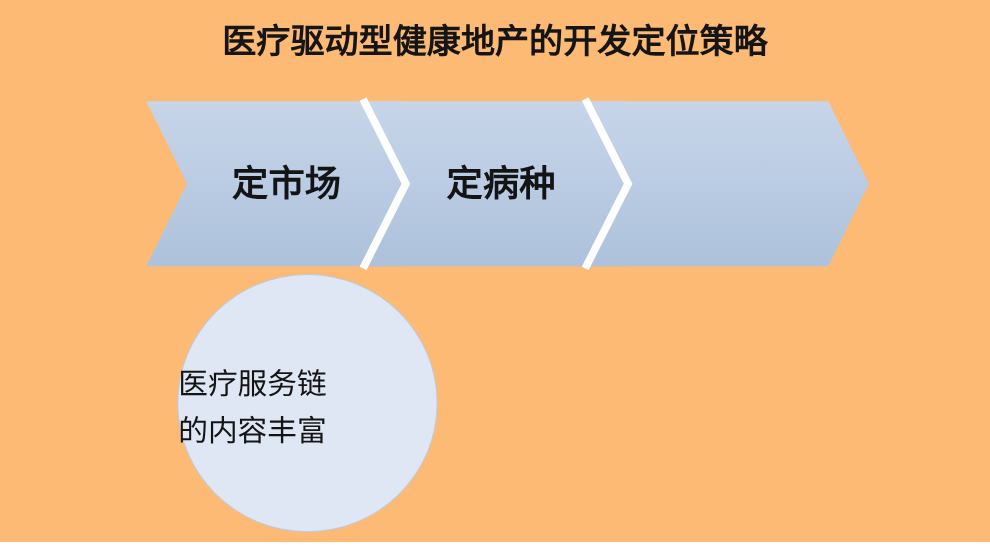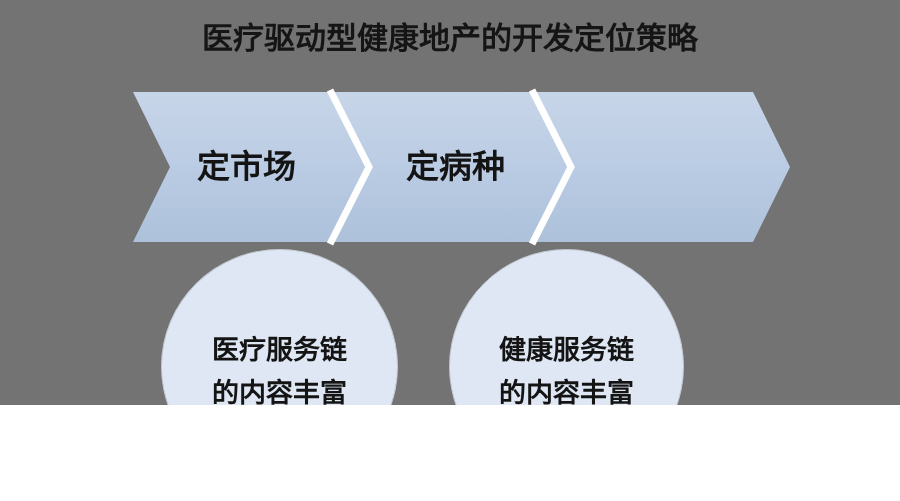--- a/index.html
+++ b/index.html
@@ -7,22 +7,22 @@
     margin: 0;
     padding: 0;
     background: #ffffff;
   }
   body {
     font-family: "DejaVu Sans", "Liberation Sans", sans-serif;
   }
   #slide {
     position: relative;
     width: 900px;
-    height: 405px;
-    background: #737373;
+    height: 493px;
+    background: #fdba74;
     overflow: hidden;
   }
 
   
   #title {
     position: absolute;
     left: 0;
     top: 18px;
     width: 900px;
     text-align: center;
@@ -47,21 +47,21 @@
     display: block;
   }
   .chev-label {
     position: absolute;
     font-size: 33px;
     line-height: 33px;
     font-weight: 700;
     color: #141414;
     white-space: nowrap;
   }
-  #chev-label-0 { left: 197px; top: 150px; }
+  #chev-label-0 { left: 211px; top: 150px; }
   #chev-label-1 { left: 406px; top: 150px; }
   #chev-label-2 { left: 606px; top: 150px; }
 
   
   .circle {
     position: absolute;
     border-radius: 50%;
     background: #dee7f3;
     border: 1px solid #c2c9d2;
     box-sizing: border-box;
@@ -76,24 +76,24 @@
     left: 449px;
     top: 249px;
     width: 235px;
     height: 235px;
   }
   .circle-text {
     position: absolute;
     left: 0;
     width: 100%;
     top: 78px;
-    text-align: center;
+    text-align: left;
     font-size: 27px;
     line-height: 43px;
-    font-weight: 700;
+    font-weight: 400;
     color: #141414;
     white-space: nowrap;
   }
   .circle-text .line {
     display: block;
   }
 </style>
 </head>
 <body>
 
@@ -125,20 +125,14 @@
     <div class="chev-label" id="chev-label-1">定病种</div>
   </div>
 
   <div class="circle" id="circle-0">
     <div class="circle-text">
       <span class="line">医疗服务链</span>
       <span class="line">的内容丰富</span>
     </div>
   </div>
 
-  <div class="circle" id="circle-1">
-    <div class="circle-text">
-      <span class="line">健康服务链</span>
-      <span class="line">的内容丰富</span>
-    </div>
-  </div>
 
 </div>
 
 </body></html>

